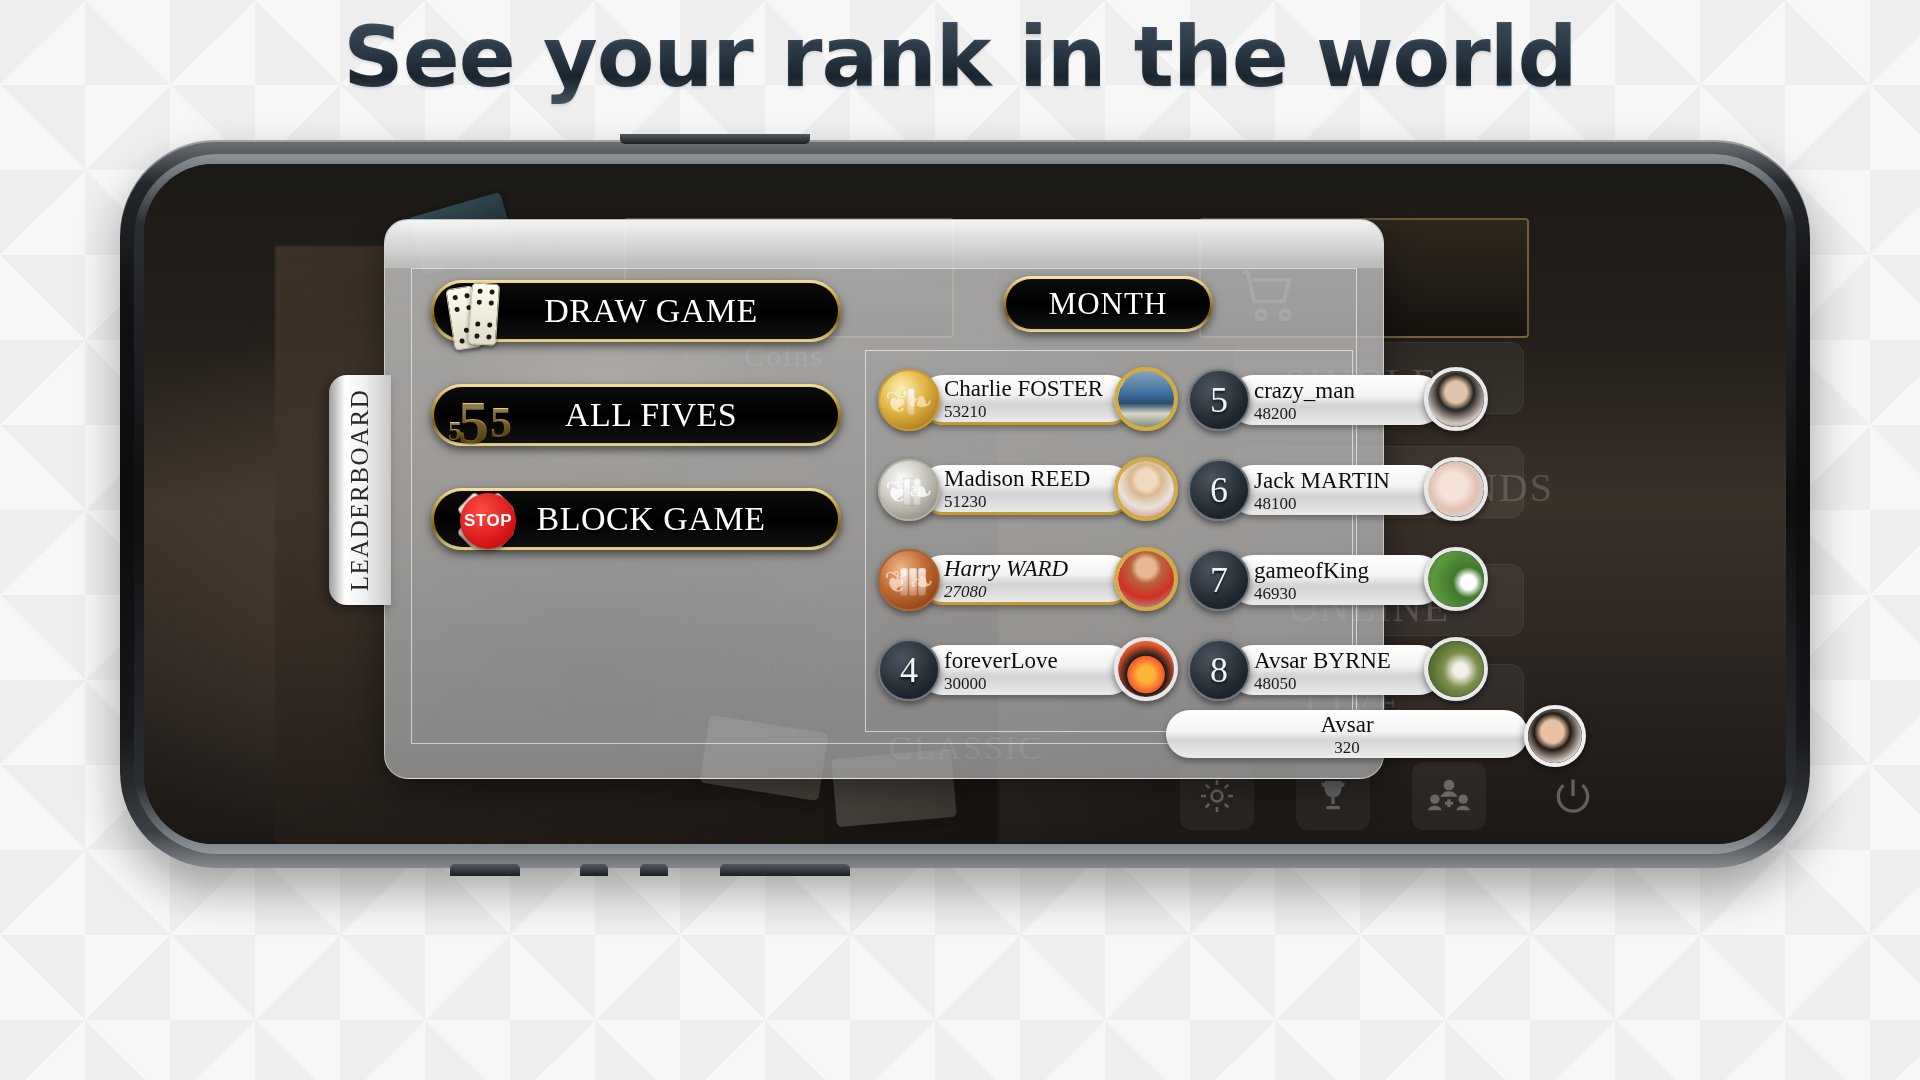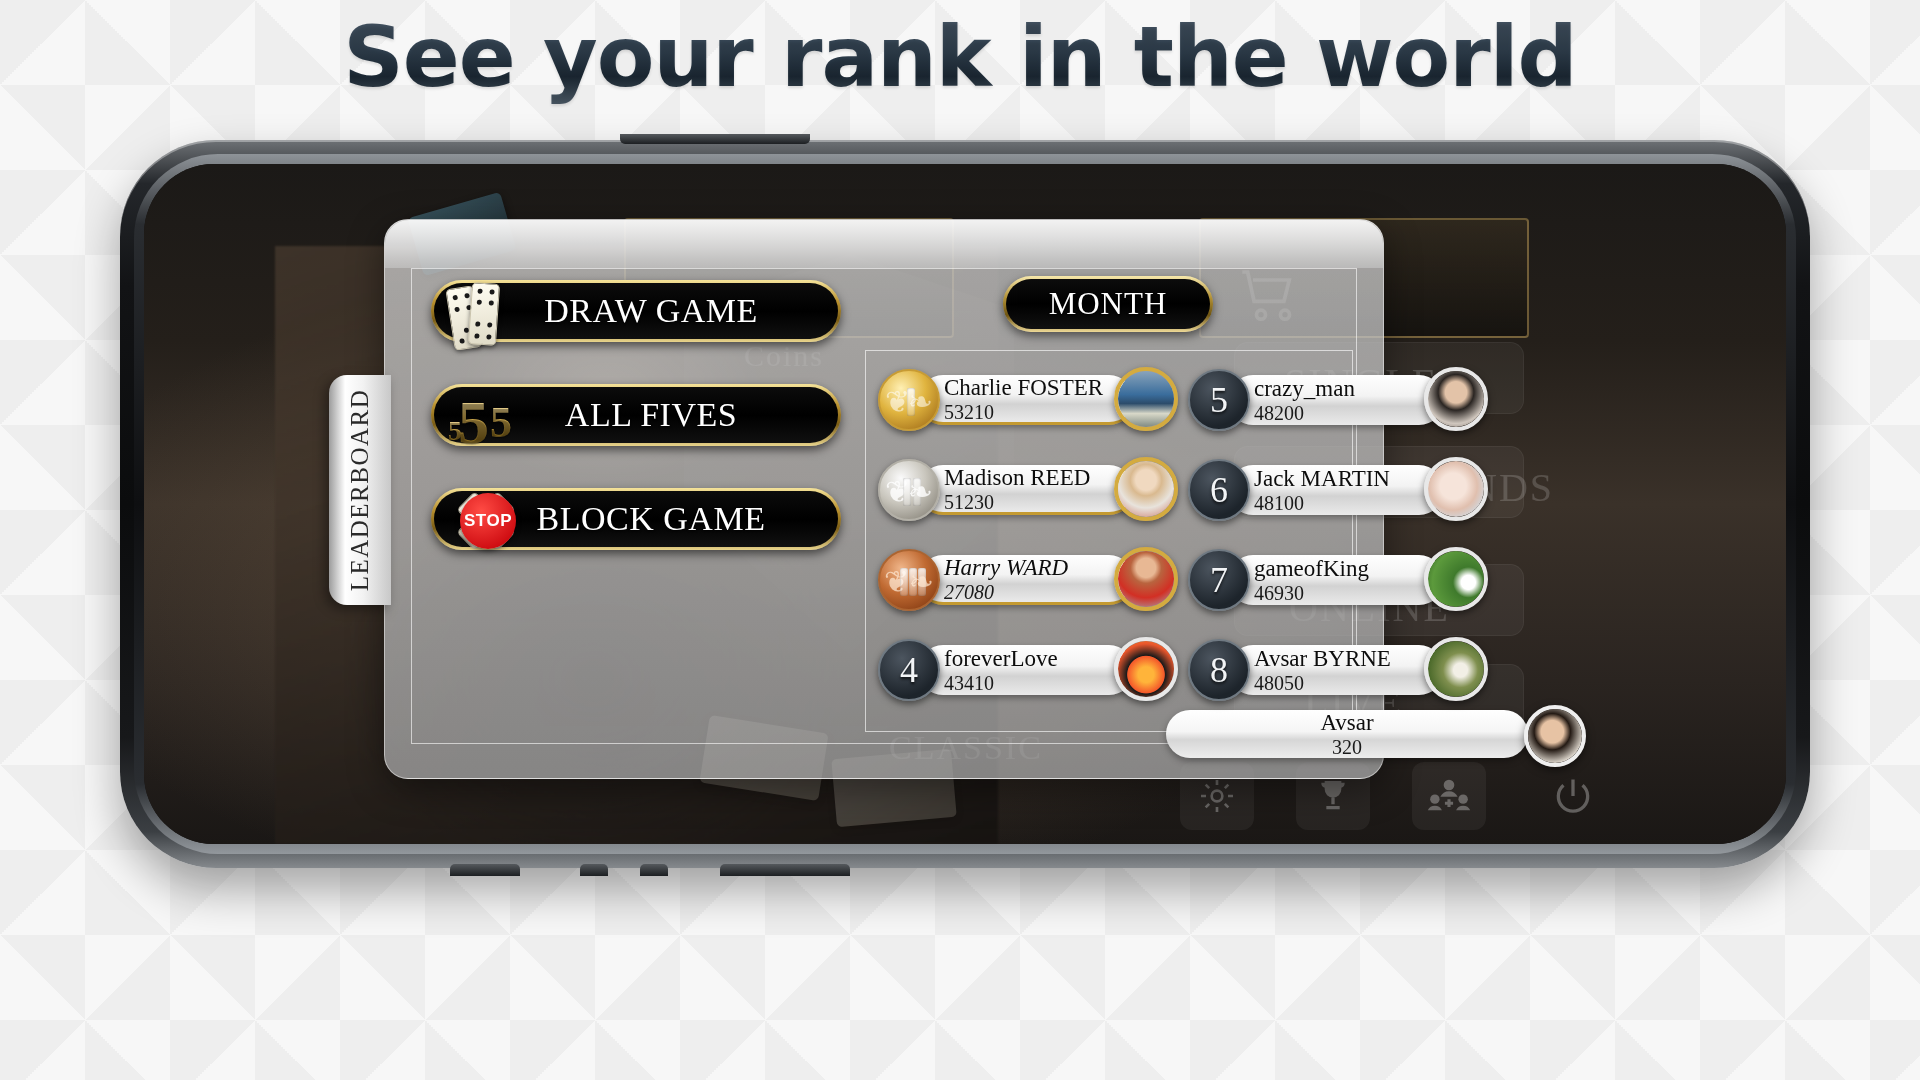--- a/index.html
+++ b/index.html
@@ -278,21 +278,21 @@
     background:linear-gradient(180deg,#ffffff 0%,#f3f3f3 42%,#d2d2d2 62%,#eaeaea 100%);
     box-shadow:0 3px 6px rgba(0,0,0,.35);
     display:flex; flex-direction:column; justify-content:center;
     padding-left:26px; padding-right:26px;
   }
   .plate-gold   { border-bottom:3px solid #c49a31; }
   .plate-silver { border-bottom:3px solid #c49a31; }
   .plate-bronze { border-bottom:3px solid #c49a31;font-style:italic; }
   .rank-name { font-family:"Liberation Serif", serif; font-size:23px; color:#0d0d0d;
     line-height:1; white-space:nowrap; }
-  .rank-score { font-family:"Liberation Serif", serif; font-size:20px; color:#1a1a1a;
+  .rank-score { font-family:"Liberation Serif", serif; font-size:17px; color:#1a1a1a;
     line-height:1; margin-top:3px; }
 
   .rank-avatar {
     position:absolute; right:0; top:0; width:64px; height:64px; border-radius:50%;
     overflow:hidden; z-index:4; box-shadow:0 3px 7px rgba(0,0,0,.5);
   }
   .av-ring-gold   { border:4px solid #d4ab3f; }
   .av-ring-plain  { border:4px solid #e8e8e8; }
   .av-inner { position:absolute; inset:0; border-radius:50%; }
 
@@ -504,21 +504,21 @@
               </div>
               <div class="rank-avatar av-ring-gold">
                 <div class="av-inner" style="background:radial-gradient(circle at 50% 30%, #e8b894 20%, #b9643f 32%, #d22f24 62%, #9fb4c4 100%);"></div>
               </div>
             </div>
 
             <div class="rank-row">
               <div class="rank-badge badge-plain">4</div>
               <div class="rank-plate">
                 <span class="rank-name">foreverLove</span>
-                <span class="rank-score">43410</span>
+                <span class="rank-score">30000</span>
               </div>
               <div class="rank-avatar av-ring-plain">
                 <div class="av-inner" style="background:radial-gradient(circle at 50% 60%, #ffb43a 18%, #f4582a 42%, #1a1a1a 44%, #e8562c 70%, #ff9a2e 100%);"></div>
               </div>
             </div>
 
           </div>
 
           <div class="rank-col" id="rank-col-right">
 

